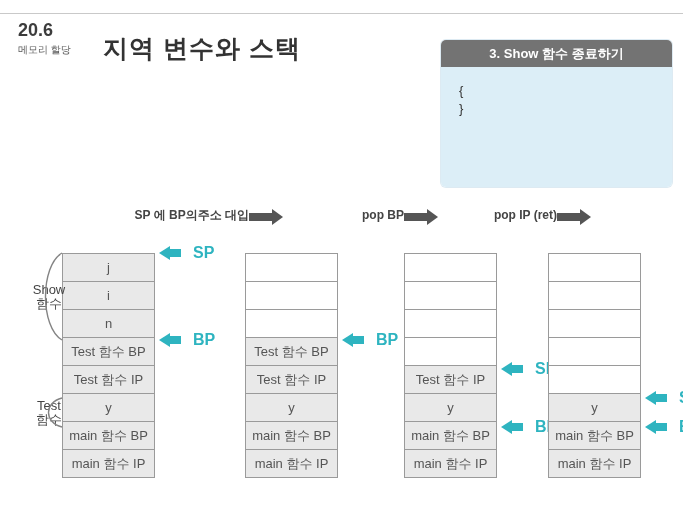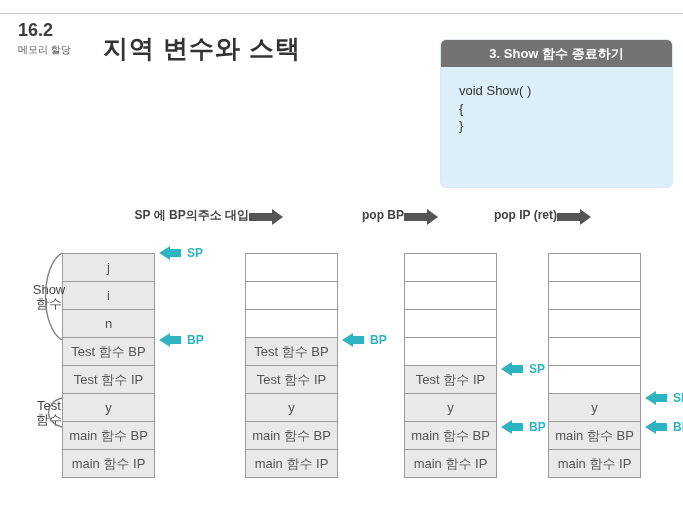--- a/index.html
+++ b/index.html
@@ -31,39 +31,38 @@
   .stack-col{position:absolute;width:93px;}
   .stack-cell{box-sizing:border-box;height:29px;margin-top:-1px;border:1px solid #9a9a9a;background:#fff;
               display:flex;align-items:center;justify-content:center;font-size:13px;color:#555;}
   .stack-cell:first-child{margin-top:0;}
   .stack-cell.filled{background:#e9e9e9;}
 
   .pointer{position:absolute;display:flex;align-items:center;height:14px;}
   .ptr-head{width:0;height:0;border-top:7px solid transparent;border-bottom:7px solid transparent;
             border-right:11px solid #2eb4c0;}
   .ptr-tail{width:11px;height:8px;background:#2eb4c0;}
-  .ptr-label{margin-left:6px;font-size:12px;font-weight:bold;color:#2eb4c0;}
+  .ptr-label{margin-left:12px;font-size:16px;font-weight:bold;color:#2eb4c0;}
 
   .bracket-label{position:absolute;width:38px;text-align:center;font-size:13px;line-height:14px;color:#444;margin-left:18px;}
   #brackets-svg{position:absolute;left:0;top:0;width:683px;height:517px;pointer-events:none;}
 </style>
 </head>
 <body>
 
 <div class="slide">
   <div class="top-rule"></div>
 
-  <div class="section-num">16.2</div>
+  <div class="section-num">20.6</div>
   <div class="section-label">메모리 할당</div>
   <h1 class="page-title">지역 변수와 스택</h1>
 
   <div class="codebox">
     <div class="codebox-header">3. Show 함수 종료하기</div>
     <div class="codebox-body" id="code-body">
-        <div class="code-line">void Show( )</div>
         <div class="code-line">{</div>
         <div class="code-line">}</div>
       </div>
   </div>
 
   <div id="transitions">
       <div class="transition" style="left: 153px;">
         <div class="transition-label">SP 에 BP의</div>
         <div class="transition-label">주소 대입</div>
         <div class="h-arrow">

